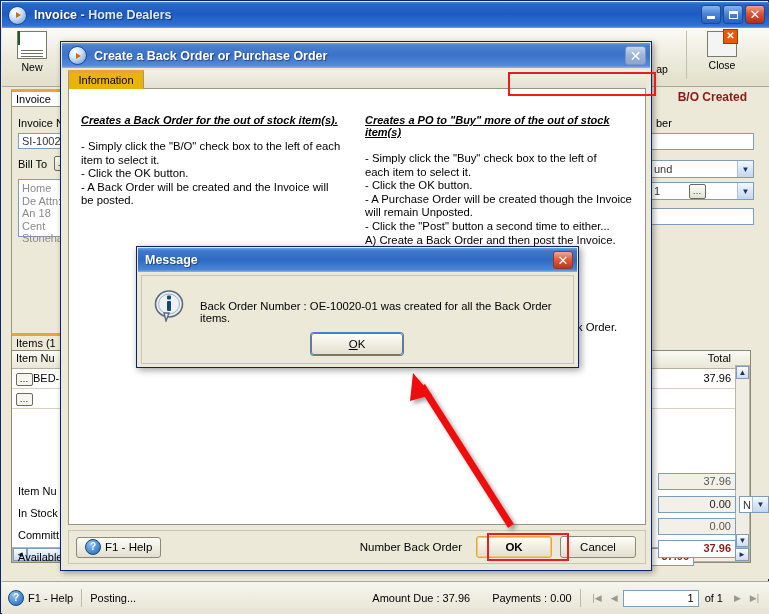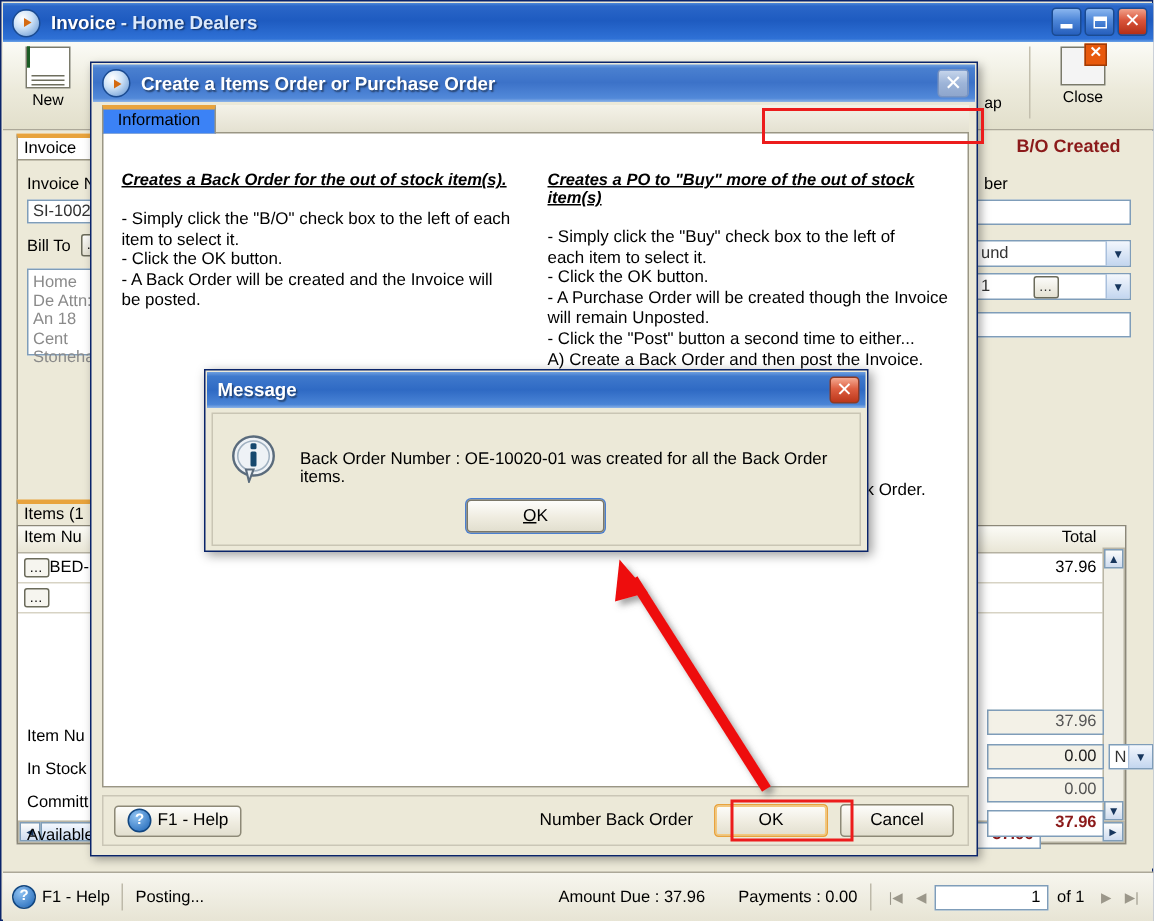--- a/index.html
+++ b/index.html
@@ -116,21 +116,21 @@
       background:#ece9d8;border:1px solid #0a246a;box-sizing:border-box;
       box-shadow:2px 2px 6px rgba(0,0,0,.35);}
   .m-title{position:absolute;left:1px;top:1px;width:588px;height:25px;
       background:linear-gradient(to bottom,#6f9fe0 0%,#4a80d0 10%,#3c72c8 48%,#5289d9 90%,#8db4e8 100%);
       display:flex;align-items:center;box-sizing:border-box;}
   .m-title-txt{color:#fff;font-weight:bold;font-size:12.5px;margin-left:7px;text-shadow:1px 1px 1px rgba(0,0,0,.45);}
   .m-close{position:absolute;right:4px;top:3px;width:21px;height:19px;border:1px solid #7a94c0;border-radius:3px;
       background:linear-gradient(to bottom,#c7d6ec,#9db4d8 50%,#8fa6cc);color:#fff;font-size:14px;font-weight:bold;
       display:flex;align-items:center;justify-content:center;box-sizing:border-box;font-family:"DejaVu Sans",sans-serif;}
   .m-tabstrip{position:absolute;left:7px;top:28px;width:578px;height:19px;}
-  .m-tab{position:absolute;left:0;top:0;width:76px;height:19px;background:#3b82f6;
+  .m-tab{position:absolute;left:0;top:0;width:76px;height:19px;background:#eab308;
       border:1px solid #9a9684;border-top:3px solid #e8a33d;border-bottom:none;box-sizing:border-box;
       font-size:11px;text-align:center;line-height:15px;z-index:2;}
   .m-tabline{position:absolute;left:0;top:0;width:578px;height:19px;
       background:linear-gradient(to bottom,#f4f2e8,#e4e1d1);border-bottom:1px solid #9a9684;box-sizing:border-box;}
   .m-page{position:absolute;left:7px;top:46px;width:578px;height:437px;background:#fff;
       border:1px solid #9a9684;box-sizing:border-box;}
   .m-foot{position:absolute;left:7px;top:488px;width:578px;height:34px;
       background:#ece9d8;border:1px solid #cac6b6;box-sizing:border-box;display:flex;align-items:center;}
   .btn{height:22px;background:linear-gradient(to bottom,#fdfdfb,#efece0 55%,#e2dfcf);
       border:1px solid #8d8977;border-radius:3px;font-size:11.5px;display:flex;align-items:center;
@@ -322,21 +322,21 @@
       <div class="pagebox">1</div>
       <div style="margin:0 6px;">of  1</div>
       <div class="navbtn">▶</div>
       <div class="navbtn">▶|</div>
     </div>
   </div>
 
   <div class="modal">
     <div class="m-title">
       <div class="win-title-ico"></div>
-      <div class="m-title-txt">Create a Items Order or Purchase Order</div>
+      <div class="m-title-txt">Create a Back Order or Purchase Order</div>
       <div class="m-close">
           <span>✕</span>
         </div>
     </div>
 
     <div class="m-tabstrip">
       <div class="m-tabline"></div>
       <div class="m-tab">Information</div>
     </div>
 
@@ -364,21 +364,21 @@
       <div class="col-b" style="position:absolute;left:508px;top:232px;">k Order.</div>
     </div>
 
     <div class="m-foot">
       <div class="helpbtn" style="margin-left:7px;">
         <span class="qico">?</span>
         <span>F1 - Help</span>
       </div>
       <div style="flex:1"></div>
       <div style="font-size:11.5px;">Number Back Order</div>
-      <div class="btn default" style="width:76px;margin-left:14px;">OK</div>
+      <div class="btn default" style="width:76px;margin-left:14px;font-weight:bold;">OK</div>
       <div class="btn" style="width:76px;margin-left:8px;margin-right:9px;">Cancel</div>
     </div>
   </div>
 
   <div class="redbox" style="left:508px;top:72px;width:148px;height:24px;"></div>
 
   <div class="redbox" style="left:487px;top:533px;width:82px;height:28px;"></div>
 
   <div class="msg">
     <div class="msg-title">

